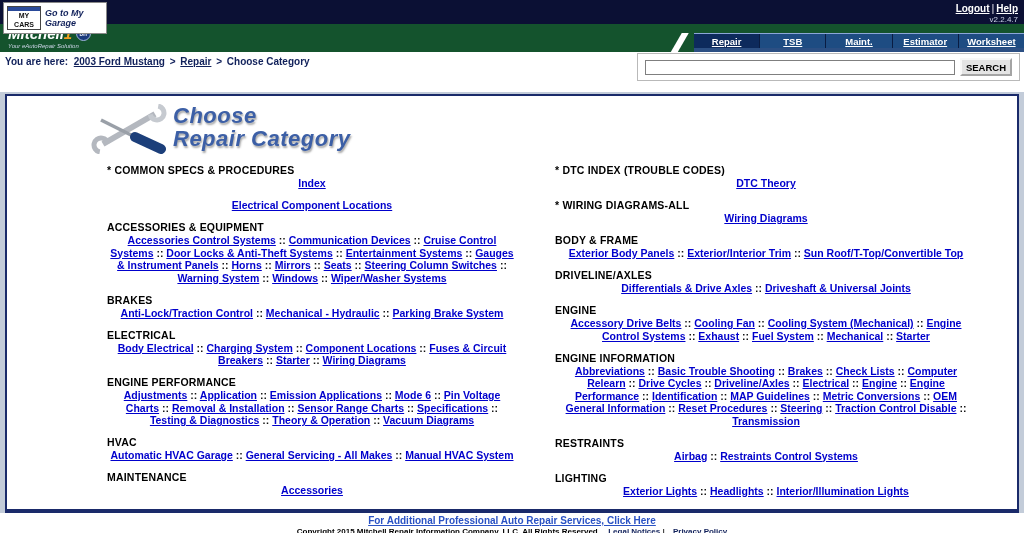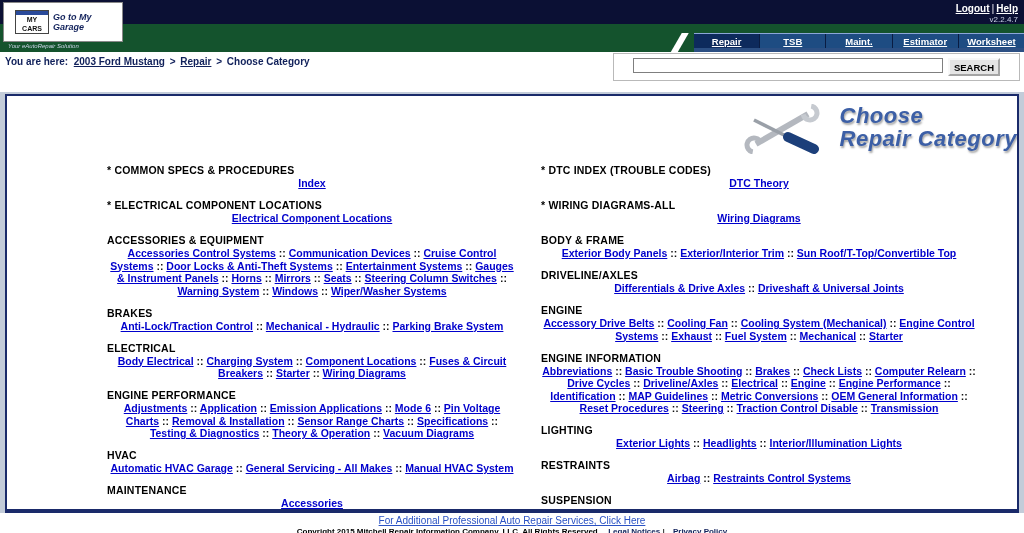--- a/index.html
+++ b/index.html
@@ -2,22 +2,22 @@
 <html><head>
 <meta charset="utf-8">
 <style>
   * { margin:0; padding:0; box-sizing:border-box; }
   html,body { width:1024px; height:533px; overflow:hidden; }
   body { font-family:"Liberation Sans", sans-serif; background:#c3ccd9; }
   a { text-decoration:underline; cursor:pointer; }
 
   
   .topbar { position:relative; height:24px; background:#0b1034; }
-  .mycars { position:absolute; left:3px; top:2px; height:40px; background:#ffffff;
-            border:1px solid #888; display:flex; align-items:center; padding:1px 11px; gap:4px; z-index:5; }
+  .mycars { position:absolute; left:3px; top:2px; height:32px; background:#ffffff;
+            border:1px solid #888; display:flex; align-items:center; padding:1px 3px; gap:4px; z-index:5; }
   .plate { display:inline-block; width:34px; border:1px solid #444; background:#fff; text-align:center; }
   .plate-top { display:block; height:4px; background:#2a4a9a; }
   .plate-text { display:block; font-size:7px; font-weight:bold; color:#111; letter-spacing:0; line-height:9px; }
   .garage-label { display:inline-block; width:58px; font-size:9px; line-height:10px;
                   font-weight:bold; font-style:italic; color:#10205a; }
   .top-right { position:absolute; right:6px; top:3px; text-align:right;margin-left:16px; }
   .top-links { font-size:10px; font-weight:bold; color:#fff; }
   .top-links a { color:#fff; }
   .top-links .pipe { color:#aab; padding:0 2px; }
   .version { font-size:8px; color:#cdd3e8; margin-top:1px; }
@@ -41,45 +41,45 @@
          background:#1e4c82; border-left:1px solid #0a1c42; }
   .tab:first-child { border-left:none; background:#0d2a5c; }
   .tab a { color:#fff; font-size:9.5px; font-weight:bold; }
 
   
   .crumb-strip { position:relative; height:40px; background:#ffffff; }
   .breadcrumb { position:absolute; left:5px; top:4px; font-size:10px; font-weight:bold; color:#10205a; }
   .breadcrumb a { color:#10205a; }
   .breadcrumb .bc-sep { color:#10205a; padding:0 2px; }
   .search-panel { position:absolute; right:4px; top:1px; background:#fff; border:1px solid #b9b9b9;
-                  padding:4px 19px; display:flex; gap:5px; }
+                  padding:4px 7px; display:flex; align-items:center; gap:5px; }
   .search-panel input { width:310px; height:15px; border:1px solid #7f7f7f; font-size:10px; padding:0 2px; }
   .search-panel button { height:18px; background:#e4e4e4; border:2px outset #f8f8f8;
                          font-size:9.5px; font-weight:bold; color:#000; padding:0 4px;
                          font-family:"Liberation Sans", sans-serif; }
 
   
   .content { margin:2px 5px 0 5px; height:415px; background:#fff;
              border:2px solid #1a2a6a; border-bottom:none; overflow:hidden; }
-  .title-banner { display:flex; align-items:flex-start; gap:20px; padding:8px 0 2px 116px; height:58px;justify-content:flex-end; }
+  .title-banner { display:flex; align-items:flex-start; gap:6px; padding:8px 0 2px 84px; height:58px; }
   .page-title { color:#3c5fa6; font-size:22px; font-weight:bold; font-style:italic; line-height:23px;
                 text-shadow:1px 2px 2px rgba(60,60,60,0.45); letter-spacing:0.5px; }
-  .grid { display:flex; padding:10px 40px 0 100px; gap:24px; }
+  .grid { display:flex; padding:10px 40px 0 100px; gap:38px; }
   .col { width:410px; }
   .col.right { flex:1; }
   .section { margin-bottom:9.5px; }
   .sec-heading { font-size:10.5px; font-weight:bold; color:#000; line-height:13px; letter-spacing:0.2px; }
   .sec-links { font-size:10.5px; font-weight:bold; line-height:12.5px;text-align:center; }
   .cat-link { color:#0000cc; }
   .sep { color:#111; }
 
   
   .footer-bar { margin:0 5px; height:4px; background:#1a2a6a; }
   .footer { background:#fff; text-align:center; padding:2px 0 1px 0; }
-  .services-line { font-size:10px; font-weight:normal; }
+  .services-line { font-size:10px; font-weight:bold; }
   .services-line a { color:#2a52c4; }
   .copy-line { font-size:8px; color:#000; font-weight:bold; margin-top:1px; }
   .copy-line a { color:#10205a; margin-left:6px; }
   .copy-line .pipe { color:#333; }
   .top-line { font-size:10px; font-weight:bold; margin-top:1px; }
   .top-line a { color:#2a52c4; }
 </style>
 </head>
 <body>
 
@@ -163,21 +163,20 @@
         <div>Repair Category</div>
       </div>
     </div>
     <div class="grid">
       <div class="col left" id="col-left">
           <div class="section">
             <div class="sec-heading">* COMMON SPECS &amp; PROCEDURES</div>
             <div class="sec-links"><a class="cat-link">Index</a></div>
           </div>
           <div class="section">
-            <div class="sec-heading">* ELECTRICAL COMPONENT LOCATIONS</div>
             <div class="sec-links"><a class="cat-link">Electrical Component Locations</a></div>
           </div>
           <div class="section">
             <div class="sec-heading">ACCESSORIES &amp; EQUIPMENT</div>
             <div class="sec-links"><a class="cat-link">Accessories Control Systems</a><span class="sep"> :: </span><a class="cat-link">Communication Devices</a><span class="sep"> :: </span><a class="cat-link">Cruise Control Systems</a><span class="sep"> :: </span><a class="cat-link">Door Locks &amp; Anti-Theft Systems</a><span class="sep"> :: </span><a class="cat-link">Entertainment Systems</a><span class="sep"> :: </span><a class="cat-link">Gauges &amp; Instrument Panels</a><span class="sep"> :: </span><a class="cat-link">Horns</a><span class="sep"> :: </span><a class="cat-link">Mirrors</a><span class="sep"> :: </span><a class="cat-link">Seats</a><span class="sep"> :: </span><a class="cat-link">Steering Column Switches</a><span class="sep"> :: </span><a class="cat-link">Warning System</a><span class="sep"> :: </span><a class="cat-link">Windows</a><span class="sep"> :: </span><a class="cat-link">Wiper/Washer Systems</a></div>
           </div>
           <div class="section">
             <div class="sec-heading">BRAKES</div>
             <div class="sec-links"><a class="cat-link">Anti-Lock/Traction Control</a><span class="sep"> :: </span><a class="cat-link">Mechanical - Hydraulic</a><span class="sep"> :: </span><a class="cat-link">Parking Brake System</a></div>
           </div>
@@ -217,26 +216,26 @@
           </div>
           <div class="section">
             <div class="sec-heading">ENGINE</div>
             <div class="sec-links"><a class="cat-link">Accessory Drive Belts</a><span class="sep"> :: </span><a class="cat-link">Cooling Fan</a><span class="sep"> :: </span><a class="cat-link">Cooling System (Mechanical)</a><span class="sep"> :: </span><a class="cat-link">Engine Control Systems</a><span class="sep"> :: </span><a class="cat-link">Exhaust</a><span class="sep"> :: </span><a class="cat-link">Fuel System</a><span class="sep"> :: </span><a class="cat-link">Mechanical</a><span class="sep"> :: </span><a class="cat-link">Starter</a></div>
           </div>
           <div class="section">
             <div class="sec-heading">ENGINE INFORMATION</div>
             <div class="sec-links"><a class="cat-link">Abbreviations</a><span class="sep"> :: </span><a class="cat-link">Basic Trouble Shooting</a><span class="sep"> :: </span><a class="cat-link">Brakes</a><span class="sep"> :: </span><a class="cat-link">Check Lists</a><span class="sep"> :: </span><a class="cat-link">Computer Relearn</a><span class="sep"> :: </span><a class="cat-link">Drive Cycles</a><span class="sep"> :: </span><a class="cat-link">Driveline/Axles</a><span class="sep"> :: </span><a class="cat-link">Electrical</a><span class="sep"> :: </span><a class="cat-link">Engine</a><span class="sep"> :: </span><a class="cat-link">Engine Performance</a><span class="sep"> :: </span><a class="cat-link">Identification</a><span class="sep"> :: </span><a class="cat-link">MAP Guidelines</a><span class="sep"> :: </span><a class="cat-link">Metric Conversions</a><span class="sep"> :: </span><a class="cat-link">OEM General Information</a><span class="sep"> :: </span><a class="cat-link">Reset Procedures</a><span class="sep"> :: </span><a class="cat-link">Steering</a><span class="sep"> :: </span><a class="cat-link">Traction Control Disable</a><span class="sep"> :: </span><a class="cat-link">Transmission</a></div>
           </div>
           <div class="section">
+            <div class="sec-heading">RESTRAINTS</div>
+            <div class="sec-links"><a class="cat-link">Airbag</a><span class="sep"> :: </span><a class="cat-link">Restraints Control Systems</a></div>
+          </div>
+          <div class="section">
             <div class="sec-heading">LIGHTING</div>
             <div class="sec-links"><a class="cat-link">Exterior Lights</a><span class="sep"> :: </span><a class="cat-link">Headlights</a><span class="sep"> :: </span><a class="cat-link">Interior/Illumination Lights</a></div>
-          </div>
-          <div class="section">
-            <div class="sec-heading">RESTRAINTS</div>
-            <div class="sec-links"><a class="cat-link">Airbag</a><span class="sep"> :: </span><a class="cat-link">Restraints Control Systems</a></div>
           </div>
           <div class="section">
             <div class="sec-heading">SUSPENSION</div>
           </div>
         </div>
     </div>
   </div>
 
   <div class="footer-bar"></div>
   <div class="footer">

